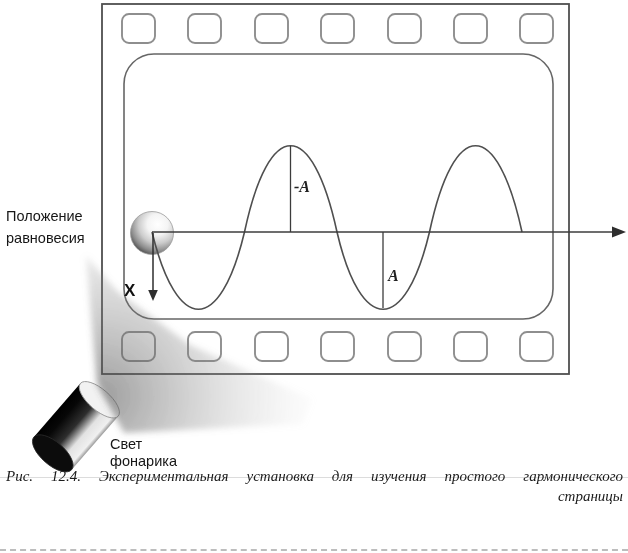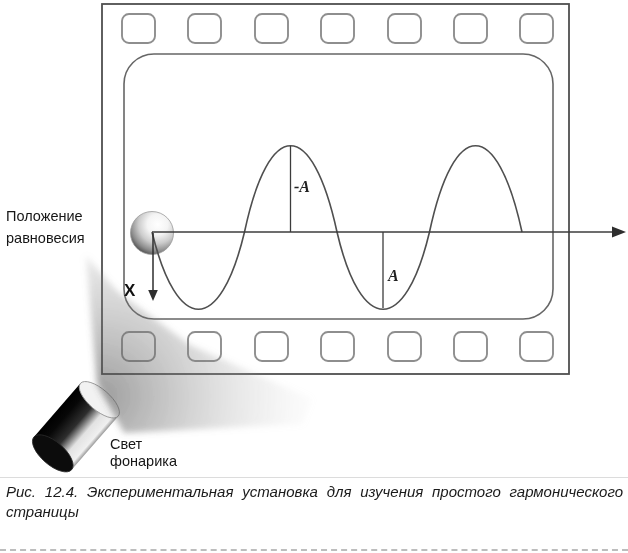--- a/index.html
+++ b/index.html
@@ -21,26 +21,26 @@
   }
   .svg-label-amp {
     font-family:"Liberation Serif", serif;
     font-size:16px; font-style:italic; font-weight:600; fill:#222;
   }
   .caption-rule {
     position:absolute; top:477px; left:0; width:628px;
     border-top:1px solid #dcdcdc;
   }
   .caption {
-    position:absolute; top:482px; left:6px; right:5px;
-    font-family:Liberation Sans, sans-serif;
+    position:absolute; top:466px; left:6px; right:5px;
+    font-family:Liberation Serif, serif;
     font-style:italic; font-size:15px; line-height:20px;
     color:#1b1b1b;
   }
-  .cap-line { white-space:normal; }
+  .cap-line { white-space:normal;text-align:right; }
   .cap-line.just { text-align:justify; text-align-last:justify; }
   .bottom-rule {
     position:absolute; top:549px; left:0; width:628px;
     border-top:2px dashed #9a9a9a; opacity:0.65;
   }
 </style>
 </head>
 <body>
 
 <div class="page">

